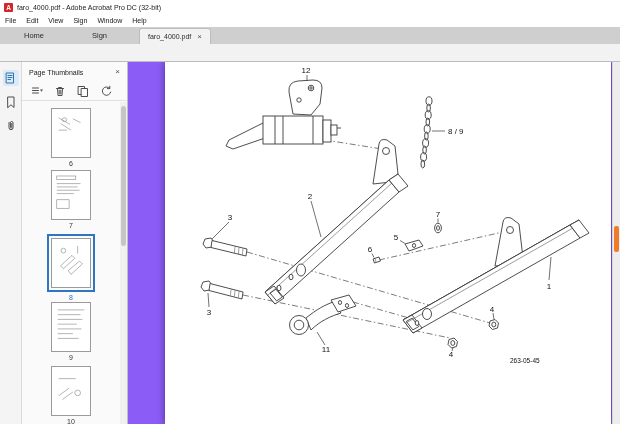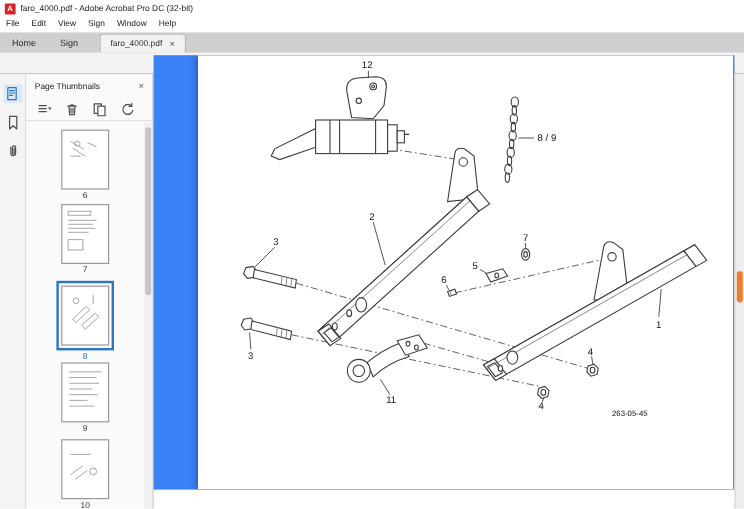--- a/index.html
+++ b/index.html
@@ -4,21 +4,21 @@
 <style>
   *{margin:0;padding:0;box-sizing:border-box}
   body{font-family:"Liberation Sans",sans-serif}
   #app{position:relative;width:620px;height:424px;background:#fff;overflow:hidden;font-family:"Liberation Sans",sans-serif}
   .abs{position:absolute}
   .titlebar{left:0;top:0;width:620px;height:14px;background:#fff;display:flex;align-items:center;gap:4px;padding-left:4px;font-size:7px;color:#1a1a1a}
   .appicon{width:9px;height:9px;background:#d8232a;color:#fff;font-size:6.5px;font-weight:bold;display:flex;align-items:center;justify-content:center;border-radius:1px;flex:0 0 auto}
   .menubar{left:0;top:14px;width:620px;height:13px;display:flex;align-items:center;font-size:7px;color:#1a1a1a;background:#fff}
   .menubar span{padding:0 5px;cursor:default}
   .tabbar{left:0;top:27px;width:620px;height:17px;background:#cfcfcf;display:flex;align-items:center;font-size:7.5px;color:#2b2b2b}
-  .tab{padding:0 10px;height:17px;display:flex;align-items:center}
+  .tab{padding:0 24px;height:17px;display:flex;align-items:center}
   .doctab{margin-left:8px;height:16px;align-self:flex-end;background:#f2f2f2;border:1px solid #bdbdbd;border-bottom:none;border-radius:3px 3px 0 0;display:flex;align-items:center;gap:6px;padding:0 8px;font-size:7px}
   .closex{color:#555;font-size:8px;line-height:1}
   .toolbar{left:0;top:44px;width:620px;height:18px;background:#f2f2f2;border-bottom:1px solid #bdbdbd}
   .tbtn{position:absolute;top:46px;width:16px;height:15px;display:flex;align-items:center;justify-content:center;border-radius:2px}
   .tbtn.active{background:#d9d9d9}
   .tsep{position:absolute;top:47px;width:1px;height:12px;background:#cfcfcf}
   .pagebox{position:absolute;top:47px;left:252px;width:15px;height:12px;background:#fff;border:1px solid #9e9e9e;font-size:7px;display:flex;align-items:center;justify-content:center;color:#111}
   .ttext{position:absolute;top:47px;height:12px;display:flex;align-items:center;font-size:7px;color:#333}
   .zoombox{position:absolute;top:47px;left:400px;width:33px;height:12px;border:1px solid #bdbdbd;background:#f7f7f7;display:flex;align-items:center;justify-content:center;gap:3px;font-size:7px;color:#333}
   .caret{font-size:5px;color:#444}
@@ -28,21 +28,21 @@
   .railbtn.active{background:#dce9f7}
   .panel{left:22px;top:62px;width:106px;height:362px;background:#fafafa;border-right:1px solid #c0c0c0}
   .phead{position:absolute;left:0;top:0;width:100%;height:20px;display:flex;align-items:center;justify-content:space-between;font-size:7px;color:#222;padding:0 7px}
   .ptool{position:absolute;top:20px;left:0;width:100%;height:19px;border-bottom:1px solid #e0e0e0;display:flex;align-items:center;gap:9px;padding-left:8px}
   .pbtn{width:14px;height:14px;display:flex;align-items:center;justify-content:center}
   .thumb{position:absolute;left:29px;width:40px;height:50px;background:#fff;border:1px solid #9a9a9a}
   .tnum{position:absolute;left:0;width:98px;text-align:center;font-size:7px;color:#333}
   .selbox{position:absolute;left:25px;top:172px;width:48px;height:58px;border:2px solid #2f76c0}
   .pscroll-track{position:absolute;right:0px;top:40px;width:7px;height:322px;background:#f0f0f0}
   .pscroll{position:absolute;right:1px;top:44px;width:5px;height:140px;background:#c5c5c5;border-radius:3px}
-  .canvas{left:128px;top:46px;width:484px;height:362px;background:#3b82f6;overflow:hidden}
+  .canvas{left:128px;top:62px;width:484px;height:362px;background:#8b5cf6;overflow:hidden}
   .page{position:absolute;left:37px;top:0;width:446px;height:362px;background:#fff;box-shadow:0 0 7px rgba(0,0,0,.45)}
   .vscroll{left:612px;top:62px;width:8px;height:362px;background:#ededed;border-left:1px solid #d7d7d7}
   .omark{position:absolute;left:1px;top:164px;width:5px;height:26px;background:#ee7c2b;border-radius:2px}
   .icsvg{display:block}
   svg .fw{fill:#fff;stroke:#3a3a3a;stroke-width:.9}
   svg .ln{fill:none;stroke:#3a3a3a;stroke-width:.9}
   svg .thin{fill:none;stroke:#3a3a3a;stroke-width:.5}
   svg .dash{fill:none;stroke:#444;stroke-width:.7;stroke-dasharray:6 2.5 1.5 2.5}
   svg .ld{stroke:#333;stroke-width:.7}
   #diagram text{font-family:"Liberation Sans",sans-serif;font-size:8px;fill:#111}

